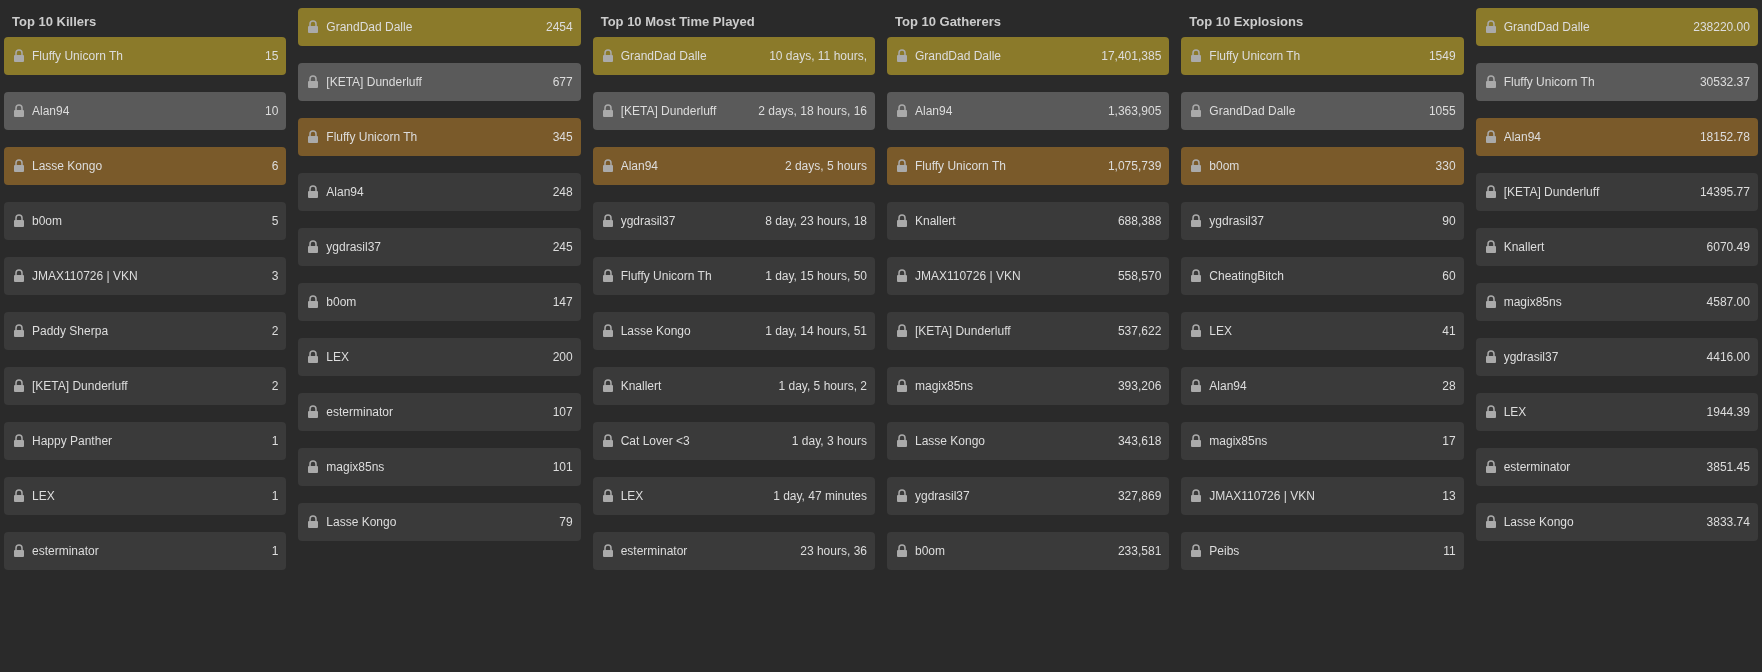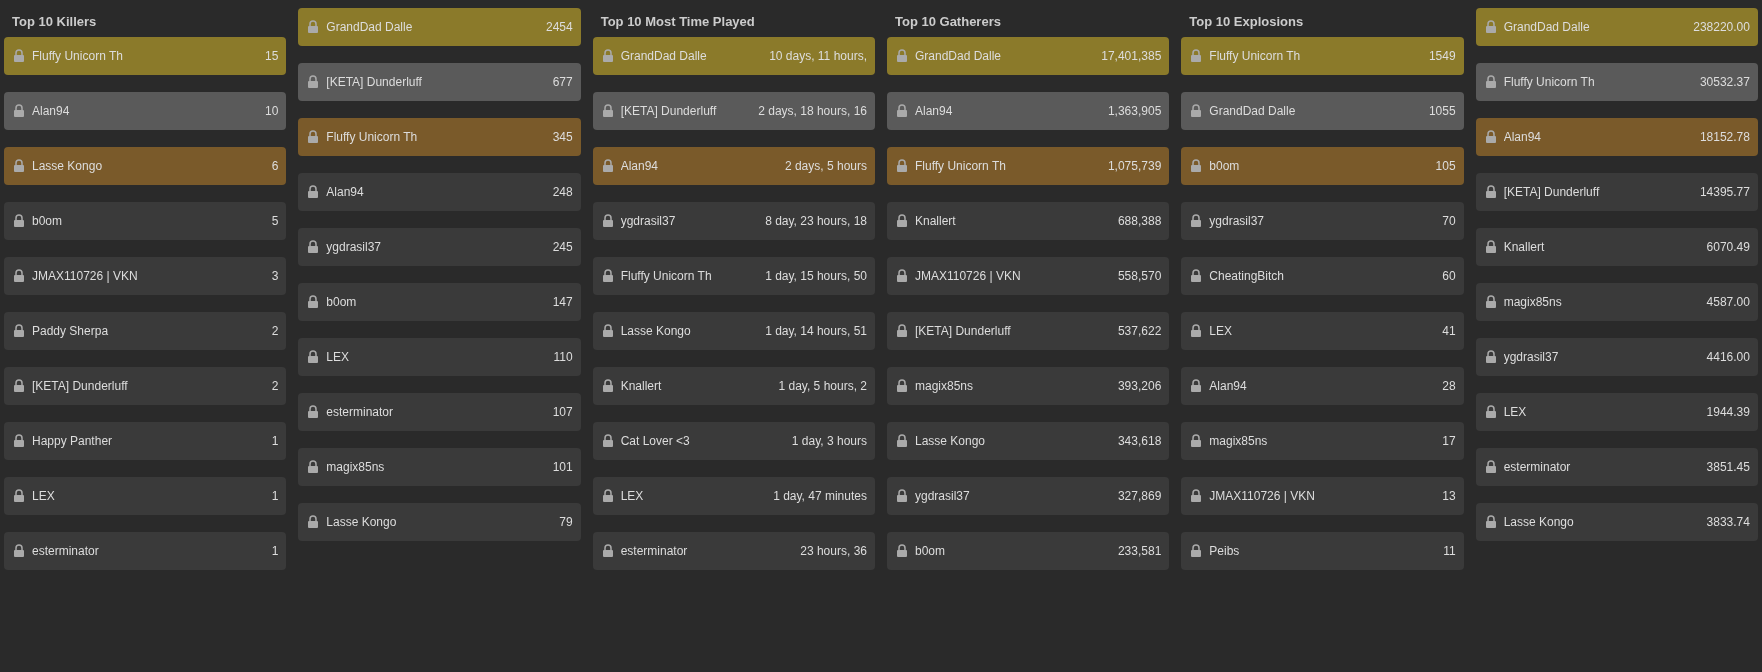--- a/index.html
+++ b/index.html
@@ -202,21 +202,21 @@
     </svg></span>
         <span class="player-name">b0om</span>
         <span class="score">147</span>
       </div>
       <div class="row ">
         <span class="lock-icon"><svg xmlns="http://www.w3.org/2000/svg" viewBox="0 0 14 14" width="14" height="14">
       <rect x="2" y="6" width="10" height="7" rx="1" fill="#aaa"></rect>
       <path d="M4 6V4a3 3 0 0 1 6 0v2" fill="none" stroke="#aaa" stroke-width="1.5"></path>
     </svg></span>
         <span class="player-name">LEX</span>
-        <span class="score">110</span>
+        <span class="score">200</span>
       </div>
       <div class="row ">
         <span class="lock-icon"><svg xmlns="http://www.w3.org/2000/svg" viewBox="0 0 14 14" width="14" height="14">
       <rect x="2" y="6" width="10" height="7" rx="1" fill="#aaa"></rect>
       <path d="M4 6V4a3 3 0 0 1 6 0v2" fill="none" stroke="#aaa" stroke-width="1.5"></path>
     </svg></span>
         <span class="player-name">esterminator</span>
         <span class="score">107</span>
       </div>
       <div class="row ">
@@ -419,29 +419,29 @@
     </svg></span>
         <span class="player-name">GrandDad Dalle</span>
         <span class="score">1055</span>
       </div>
       <div class="row bronze">
         <span class="lock-icon"><svg xmlns="http://www.w3.org/2000/svg" viewBox="0 0 14 14" width="14" height="14">
       <rect x="2" y="6" width="10" height="7" rx="1" fill="#aaa"></rect>
       <path d="M4 6V4a3 3 0 0 1 6 0v2" fill="none" stroke="#aaa" stroke-width="1.5"></path>
     </svg></span>
         <span class="player-name">b0om</span>
-        <span class="score">105</span>
+        <span class="score">330</span>
       </div>
       <div class="row ">
         <span class="lock-icon"><svg xmlns="http://www.w3.org/2000/svg" viewBox="0 0 14 14" width="14" height="14">
       <rect x="2" y="6" width="10" height="7" rx="1" fill="#aaa"></rect>
       <path d="M4 6V4a3 3 0 0 1 6 0v2" fill="none" stroke="#aaa" stroke-width="1.5"></path>
     </svg></span>
         <span class="player-name">ygdrasil37</span>
-        <span class="score">70</span>
+        <span class="score">90</span>
       </div>
       <div class="row ">
         <span class="lock-icon"><svg xmlns="http://www.w3.org/2000/svg" viewBox="0 0 14 14" width="14" height="14">
       <rect x="2" y="6" width="10" height="7" rx="1" fill="#aaa"></rect>
       <path d="M4 6V4a3 3 0 0 1 6 0v2" fill="none" stroke="#aaa" stroke-width="1.5"></path>
     </svg></span>
         <span class="player-name">CheatingBitch</span>
         <span class="score">60</span>
       </div>
       <div class="row ">

